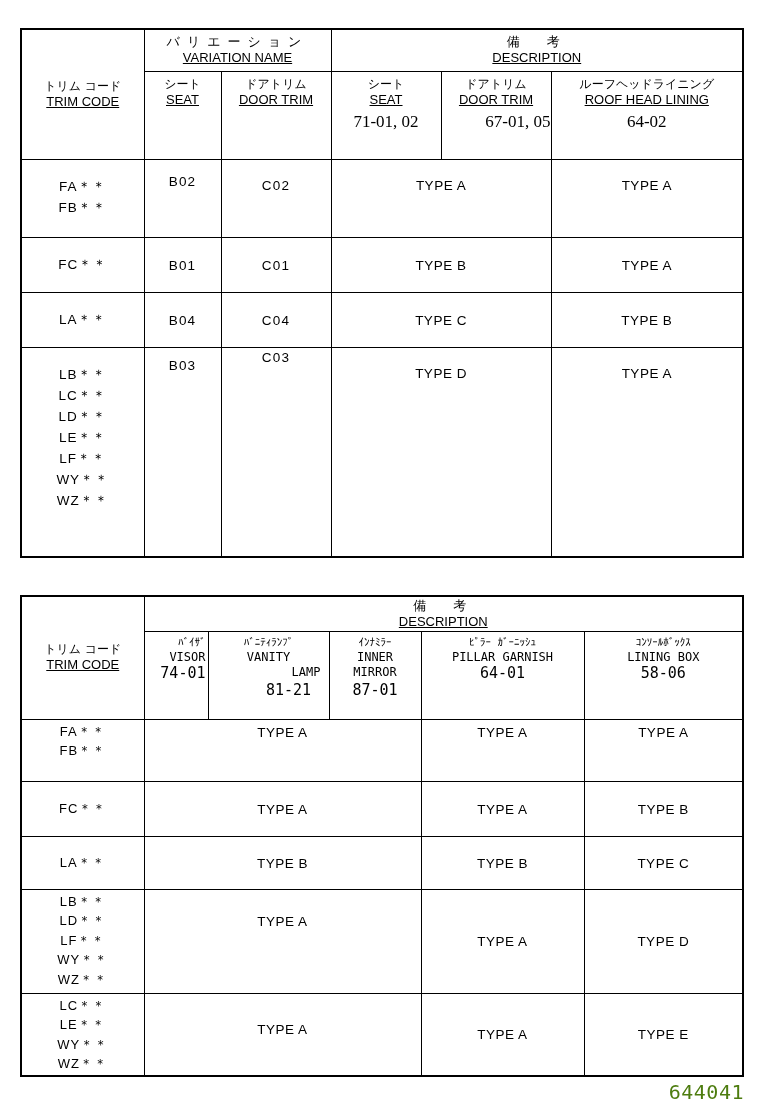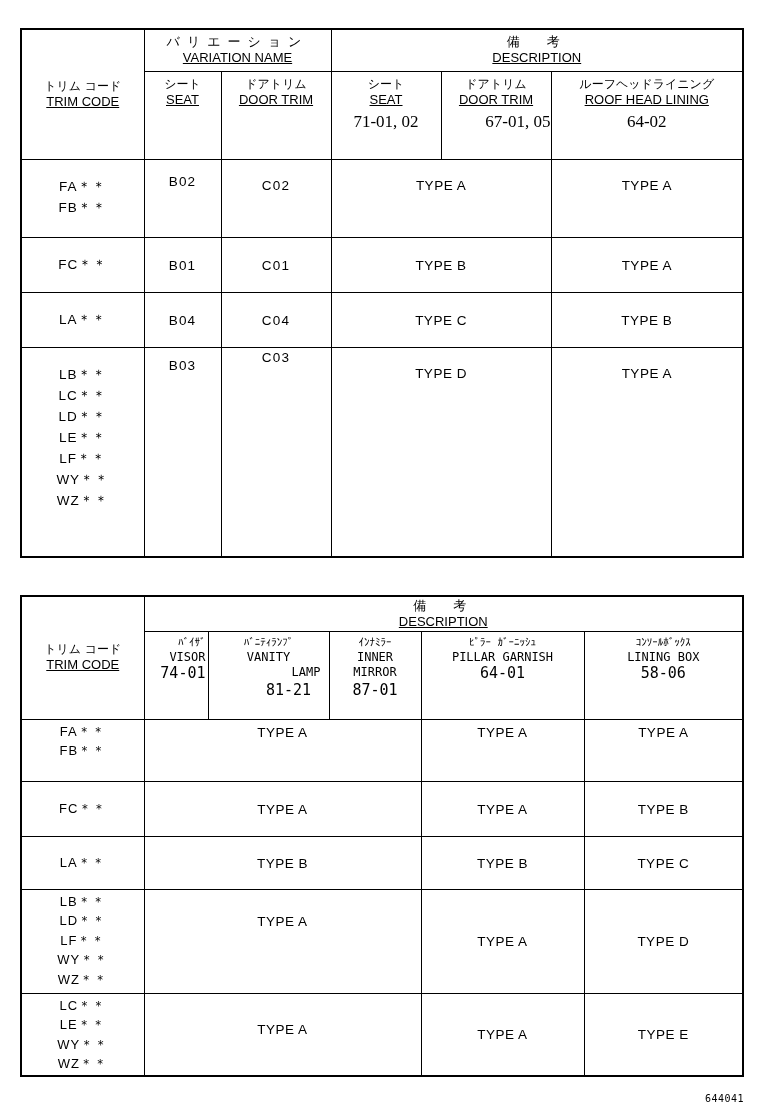--- a/index.html
+++ b/index.html
@@ -130,23 +130,23 @@
 
   .lamp-right { text-align: right; padding-right: 6px; }
   .left-pad { padding-left: 4px; text-align: right; }
 
   
   .page-number {
     position: absolute;
     right: 16px;
     bottom: 8px;
     font-family: "DejaVu Sans Mono", "Liberation Mono", monospace;
-    font-size: 10px;
+    font-size: 20px;
     letter-spacing: 0.5px;
-    color: #000000;
+    color: #4d7c0f;
   }
 
   .stack { display: block; }
 </style>
 </head>
 <body>
 
 <div class="page">
 
   <table class="spec" id="t1" style="left:20px; top:28px; width:722px; height:530px;">

